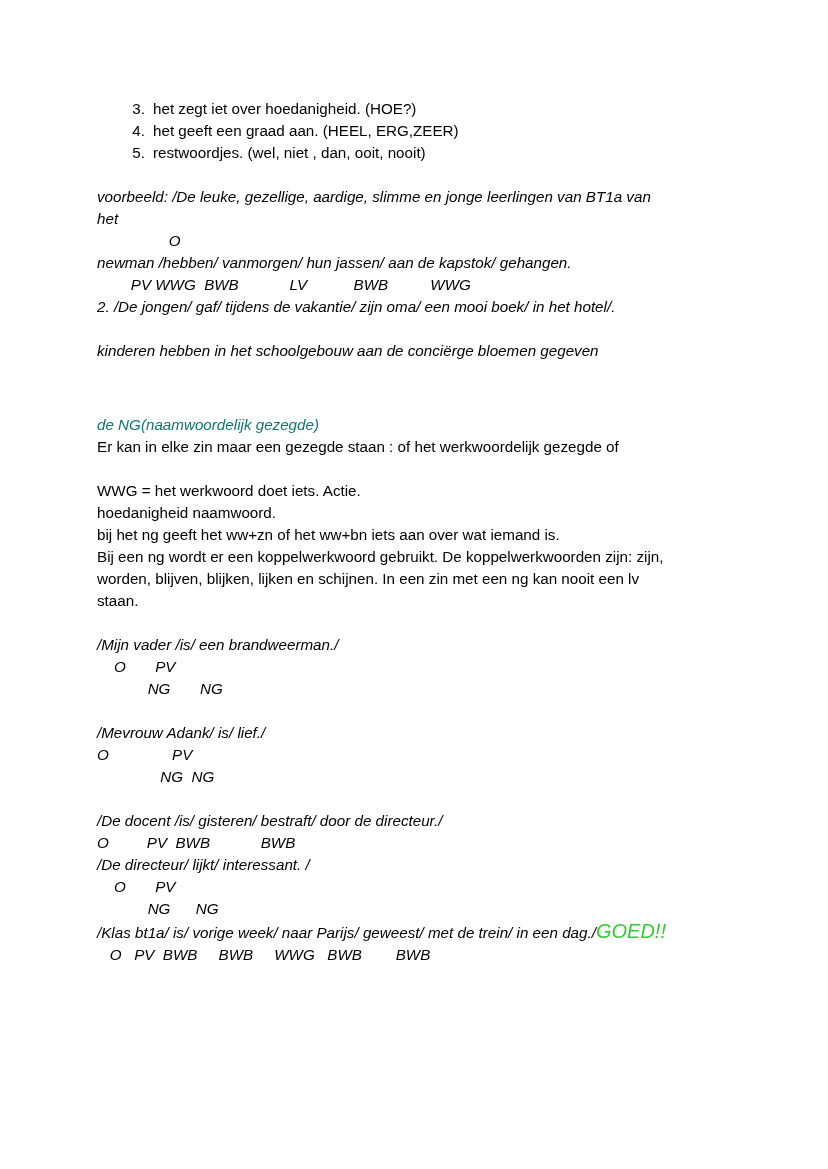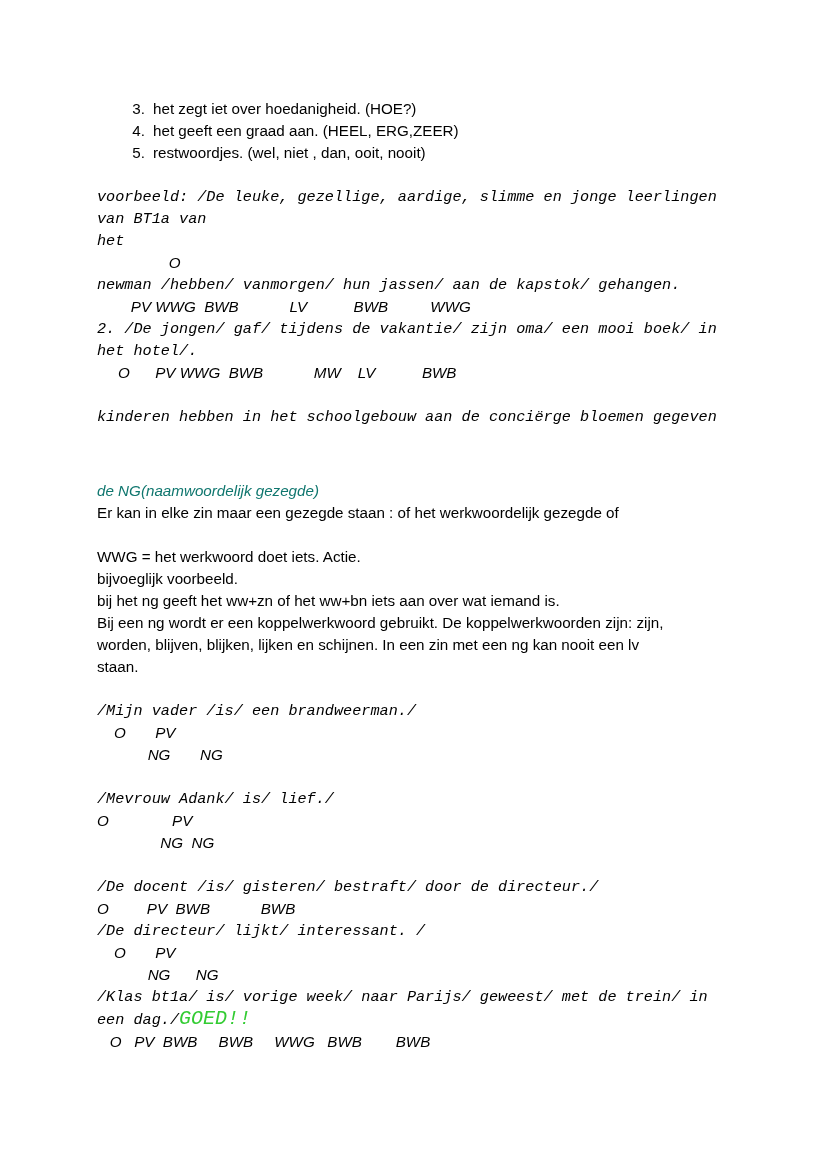--- a/index.html
+++ b/index.html
@@ -62,21 +62,20 @@
   .italic {
     font-style: italic;
     font-size: 15.2px;
     line-height: 22px;
     white-space: pre-wrap;
   }
   .italic-wrap {
     font-style: italic;
     font-size: 15.2px;
     line-height: 22px;
-    font-family: Liberation Mono, monospace;
   }
   .labels-sans {
     font-style: italic;
     font-size: 15.2px;
     line-height: 22px;
     white-space: pre;
     font-family: "Liberation Sans", sans-serif;
   }
 
   h2.blue-heading {
@@ -117,36 +116,35 @@
 
     <div class="gap-md"></div>
 
     <div class="italic-wrap">voorbeeld: /De leuke, gezellige, aardige, slimme en jonge leerlingen van BT1a van</div>
     <div class="italic-wrap">het</div>
     <div class="labels-sans">                 O</div>
     <div class="italic-wrap">newman /hebben/ vanmorgen/ hun jassen/ aan de kapstok/ gehangen.</div>
     <div class="labels-sans">        PV WWG  BWB            LV           BWB          WWG</div>
 
     <div class="italic-wrap">2. /De jongen/ gaf/ tijdens de vakantie/ zijn oma/ een mooi boek/ in het hotel/.</div>
-    <div class="labels-sans">     O      PV WWG  BWB            MW    LV           BWB</div>
 
     <div class="gap-md"></div>
 
     <div class="italic-wrap">kinderen hebben in het schoolgebouw aan de conciërge bloemen gegeven</div>
 
     <div class="gap-lg"></div>
     <div class="gap-md"></div>
 
     <h2 class="blue-heading" style="color: #0f766e; font-style: italic;">de NG(naamwoordelijk gezegde)</h2>
     <p class="body">Er kan in elke zin maar een gezegde staan : of het werkwoordelijk gezegde of</p>
 
     <div class="gap-md"></div>
 
     <p class="body">WWG = het werkwoord doet iets. Actie.</p>
-    <p class="body">bijvoeglijk voorbeeld.</p>
+    <p class="body">hoedanigheid naamwoord.</p>
     <p class="body">bij het ng geeft het ww+zn of het ww+bn iets aan over wat iemand is.</p>
     <p class="body">Bij een ng wordt er een koppelwerkwoord gebruikt. De koppelwerkwoorden zijn: zijn,</p>
     <p class="body">worden, blijven, blijken, lijken en schijnen. In een zin met een ng kan nooit een lv</p>
     <p class="body">staan.</p>
 
     <div class="gap-md"></div>
 
     <div class="italic-wrap">/Mijn vader /is/ een brandweerman./</div>
     <div class="labels-sans">    O       PV</div>
     <div class="labels-sans">            NG       NG</div>

